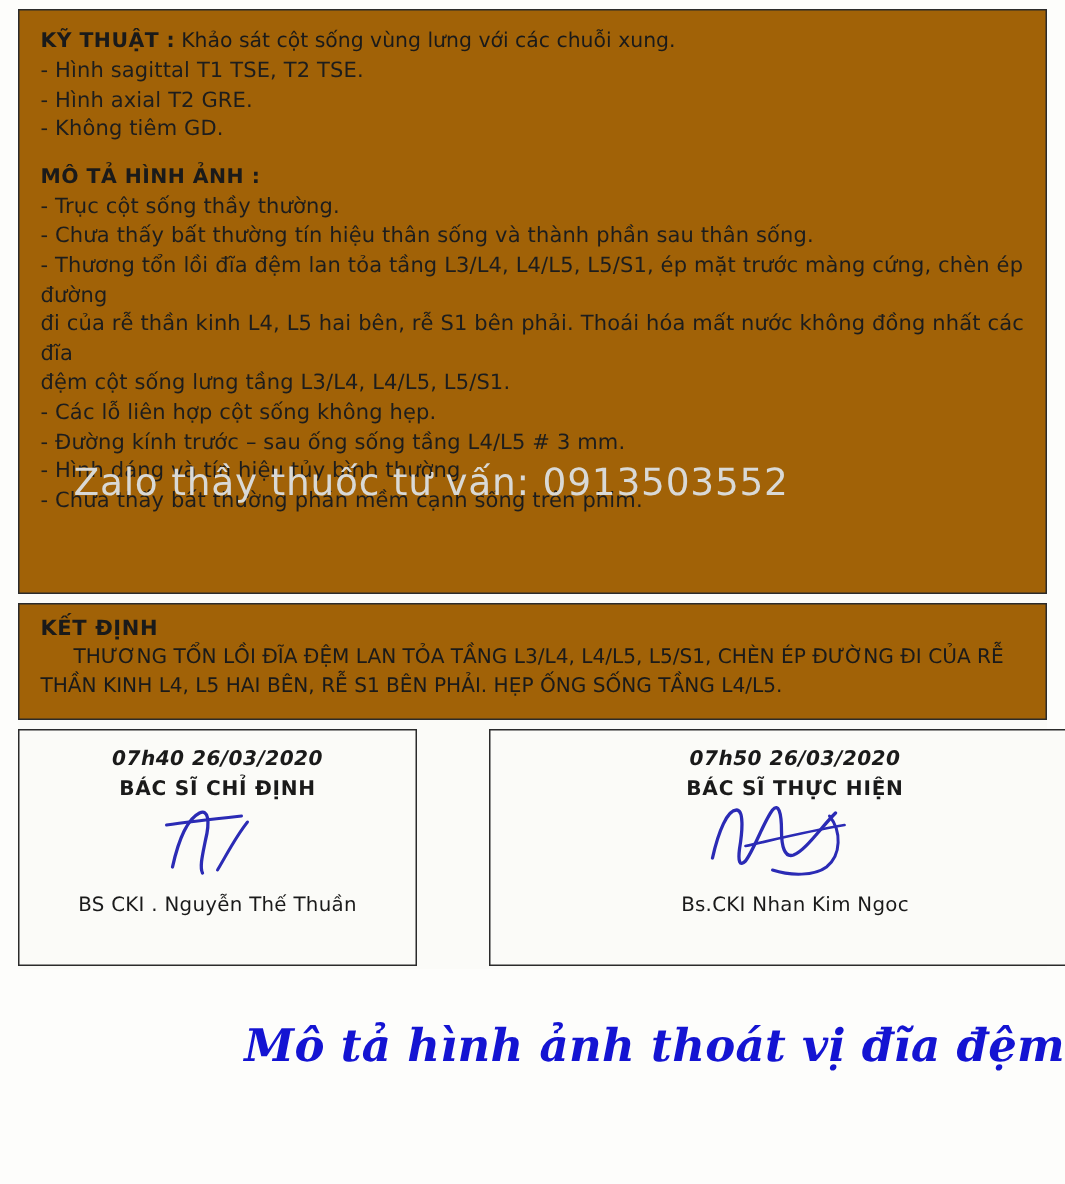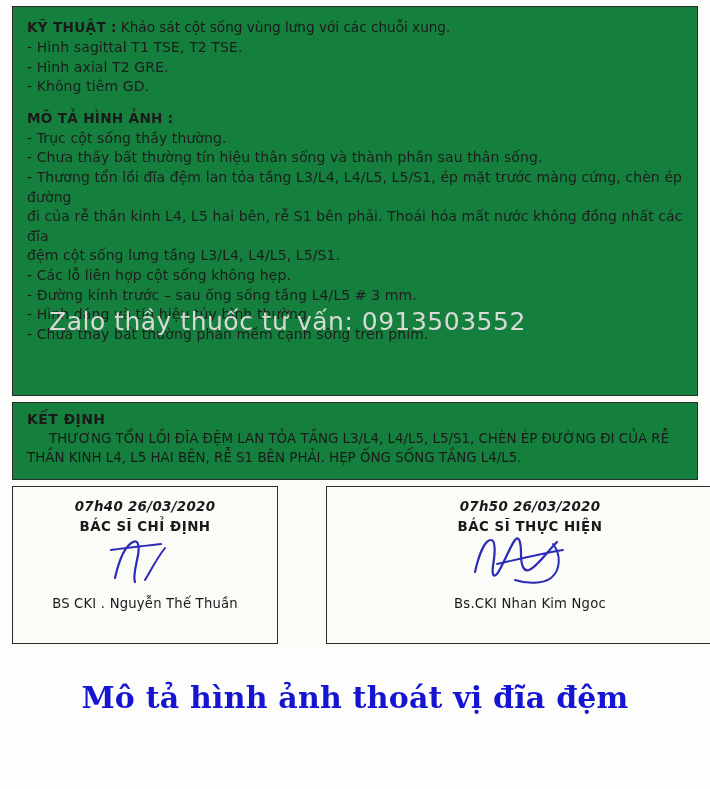--- a/index.html
+++ b/index.html
@@ -25,21 +25,21 @@
     left: 12px;
     top: 6px;
     width: 686px;
     height: 640px;
     background: #fbfbf8;
   }
   
   .box {
     border: 1.5px solid #2b2b2b;
     box-sizing: border-box;
-    background: #15803d;
+    background: #a16207;
   }
   .box-main {
     position: absolute;
     left: 0;
     top: 0;
     width: 686px;
     height: 390px;
     padding: 10px 14px 0 14px;
   }
   .lineblock {
@@ -145,26 +145,27 @@
     left: 50%;
     transform: translateX(-50%);
     top: -4px;
   }
   
   .caption {
     position: absolute;
     left: 0;
     top: 680px;
     width: 710px;
-    text-align: center;
+    text-align: right;
     font-size: 30px;
     font-weight: bold;
     color: #1414d2;
     font-family: "DejaVu Serif", serif;
     letter-spacing: 0.2px;
+    font-style: italic;
   }
 </style>
 </head>
 <body>
 
 <div class="page">
 
   <div class="doc">
 
     <div class="box box-main">

